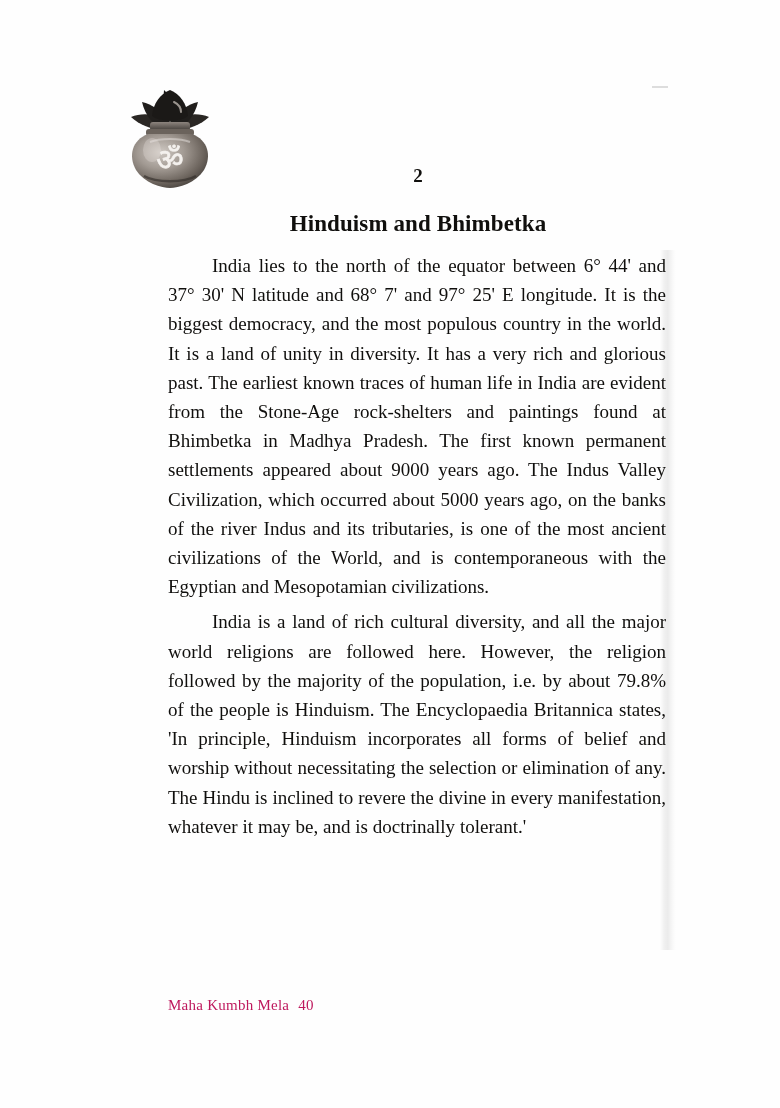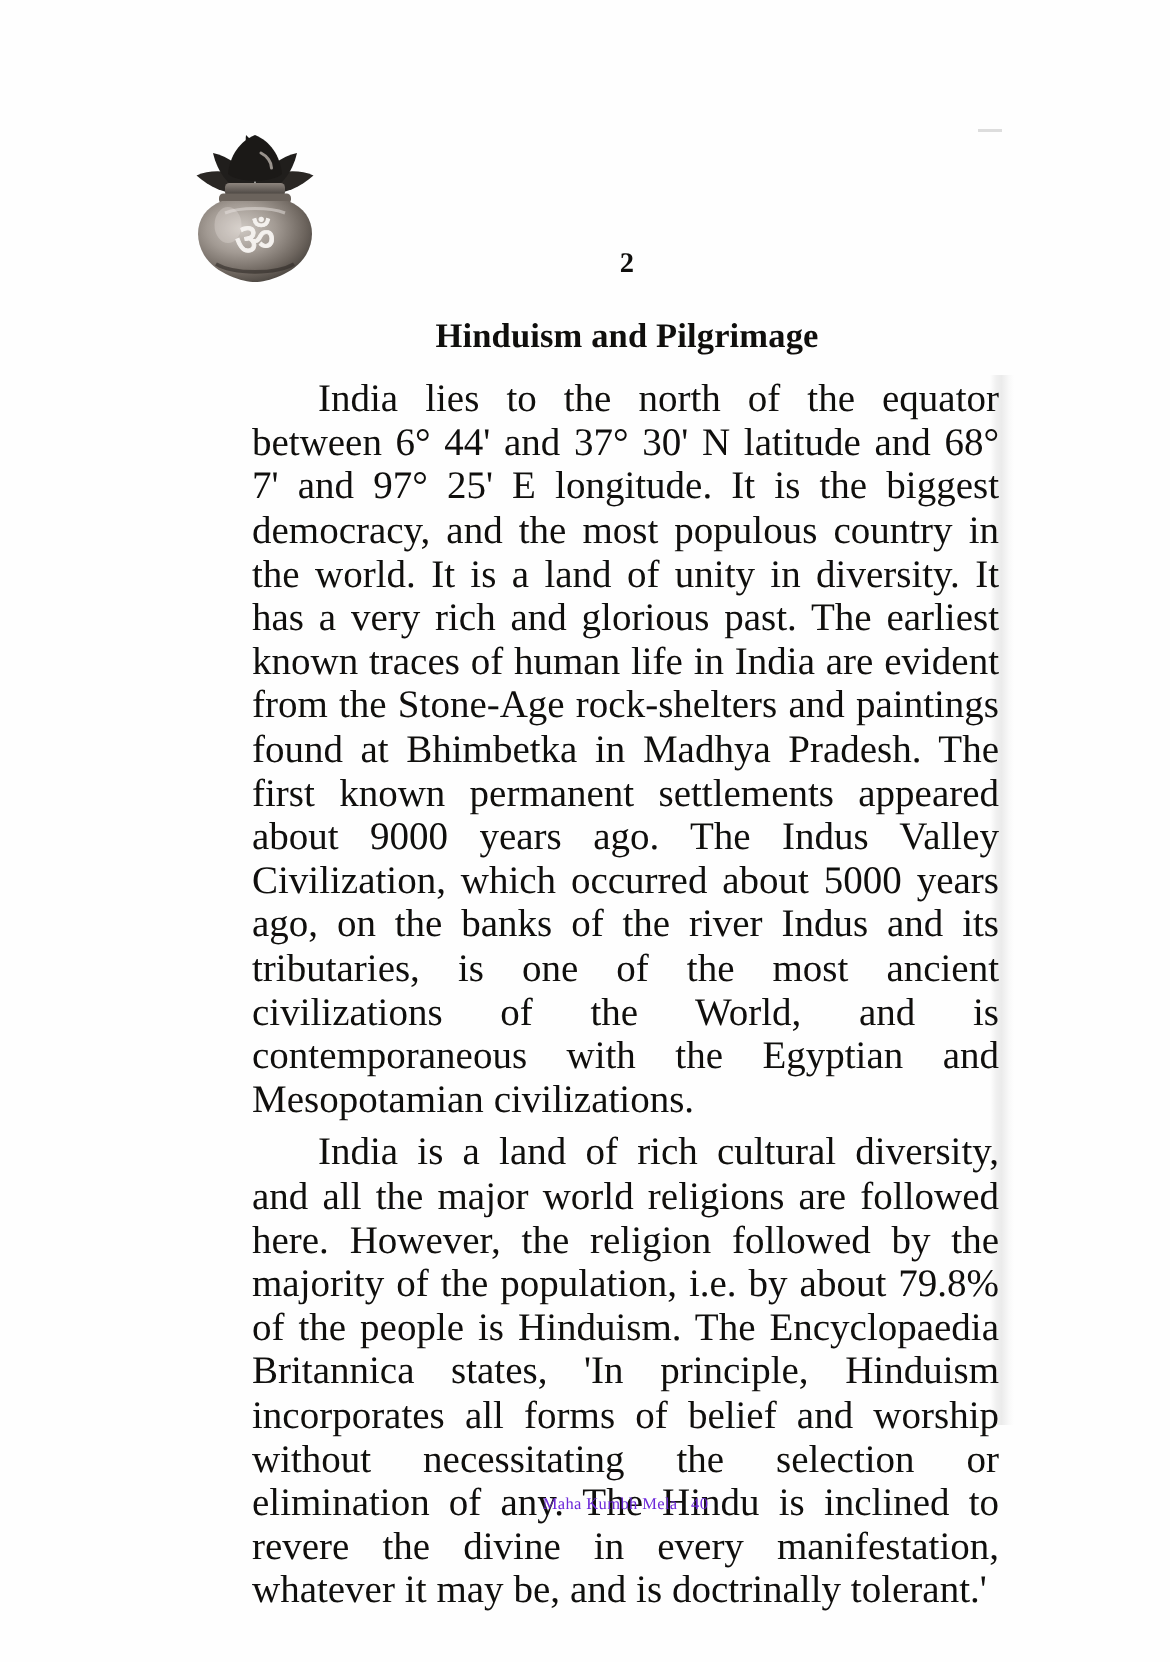--- a/index.html
+++ b/index.html
@@ -85,39 +85,38 @@
 
   
   .text-column {
     position: absolute;
     top: 251px;
     left: 168px;
     width: 498px;
   }
   .body-paragraph {
     margin: 0 0 6px 0;
-    font-size: 26px;
+    font-size: 19px;
     line-height: 29.2px;
     text-align: justify;
     text-indent: 44px;
     -webkit-hyphens: none;
     hyphens: none;
     word-spacing: 0.1px;
   }
   .body-paragraph:last-child { margin-bottom: 0; }
 
   
   .page-footer {
     position: absolute;
     top: 997px;
     left: 168px;
     width: 498px;
-    text-align: center;
-    font-size: 11px;
-    color: #6d28d9;
+    font-size: 15px;
+    color: #be185d;
     letter-spacing: 0.25px;
   }
   .page-footer .folio { margin-left: 9px; }
 </style>
 </head>
 <body>
 
 <div id="page">
 
   <div class="scan-gutter"></div>
@@ -156,21 +155,21 @@
       <path d="M26 92 C38 99 66 99 78 92" stroke="#2e2a27" stroke-width="2.5" fill="none" opacity="0.6"></path>
 
       <ellipse cx="34" cy="66" rx="9" ry="12" fill="#efebe7" opacity="0.28"></ellipse>
 
       <text x="52" y="86" font-family="'DejaVu Sans', sans-serif" font-size="30" fill="#f4f1ee" text-anchor="middle" stroke="#f4f1ee" stroke-width="0.6">ॐ</text>
     </svg>
   </div>
 
   <div class="chapter-number">2</div>
 
-  <h1 class="chapter-title">Hinduism and Pilgrimage</h1>
+  <h1 class="chapter-title">Hinduism and Bhimbetka</h1>
 
   <div class="text-column">
     <p class="body-paragraph">India lies to the north of the equator between 6° 44' and 37° 30' N latitude and 68° 7' and 97° 25' E longitude. It is the biggest democracy, and the most populous country in the world. It is a land of unity in diversity. It has a very rich and glorious past. The earliest known traces of human life in India are evident from the Stone-Age rock-shelters and paintings found at Bhimbetka in Madhya Pradesh. The first known permanent settlements appeared about 9000 years ago. The Indus Valley Civilization, which occurred about 5000 years ago, on the banks of the river Indus and its tributaries, is one of the most ancient civilizations of the World, and is contemporaneous with the Egyptian and Mesopotamian civilizations.</p>
     <p class="body-paragraph">India is a land of rich cultural diversity, and all the major world religions are followed here. However, the religion followed by the majority of the population, i.e. by about 79.8% of the people is Hinduism. The Encyclopaedia Britannica states, 'In principle, Hinduism incorporates all forms of belief and worship without necessitating the selection or elimination of any. The Hindu is inclined to revere the divine in every manifestation, whatever it may be, and is doctrinally tolerant.'</p>
   </div>
 
   <div class="page-footer">
     <span>Maha Kumbh Mela</span><span class="folio">40</span>
   </div>
 

